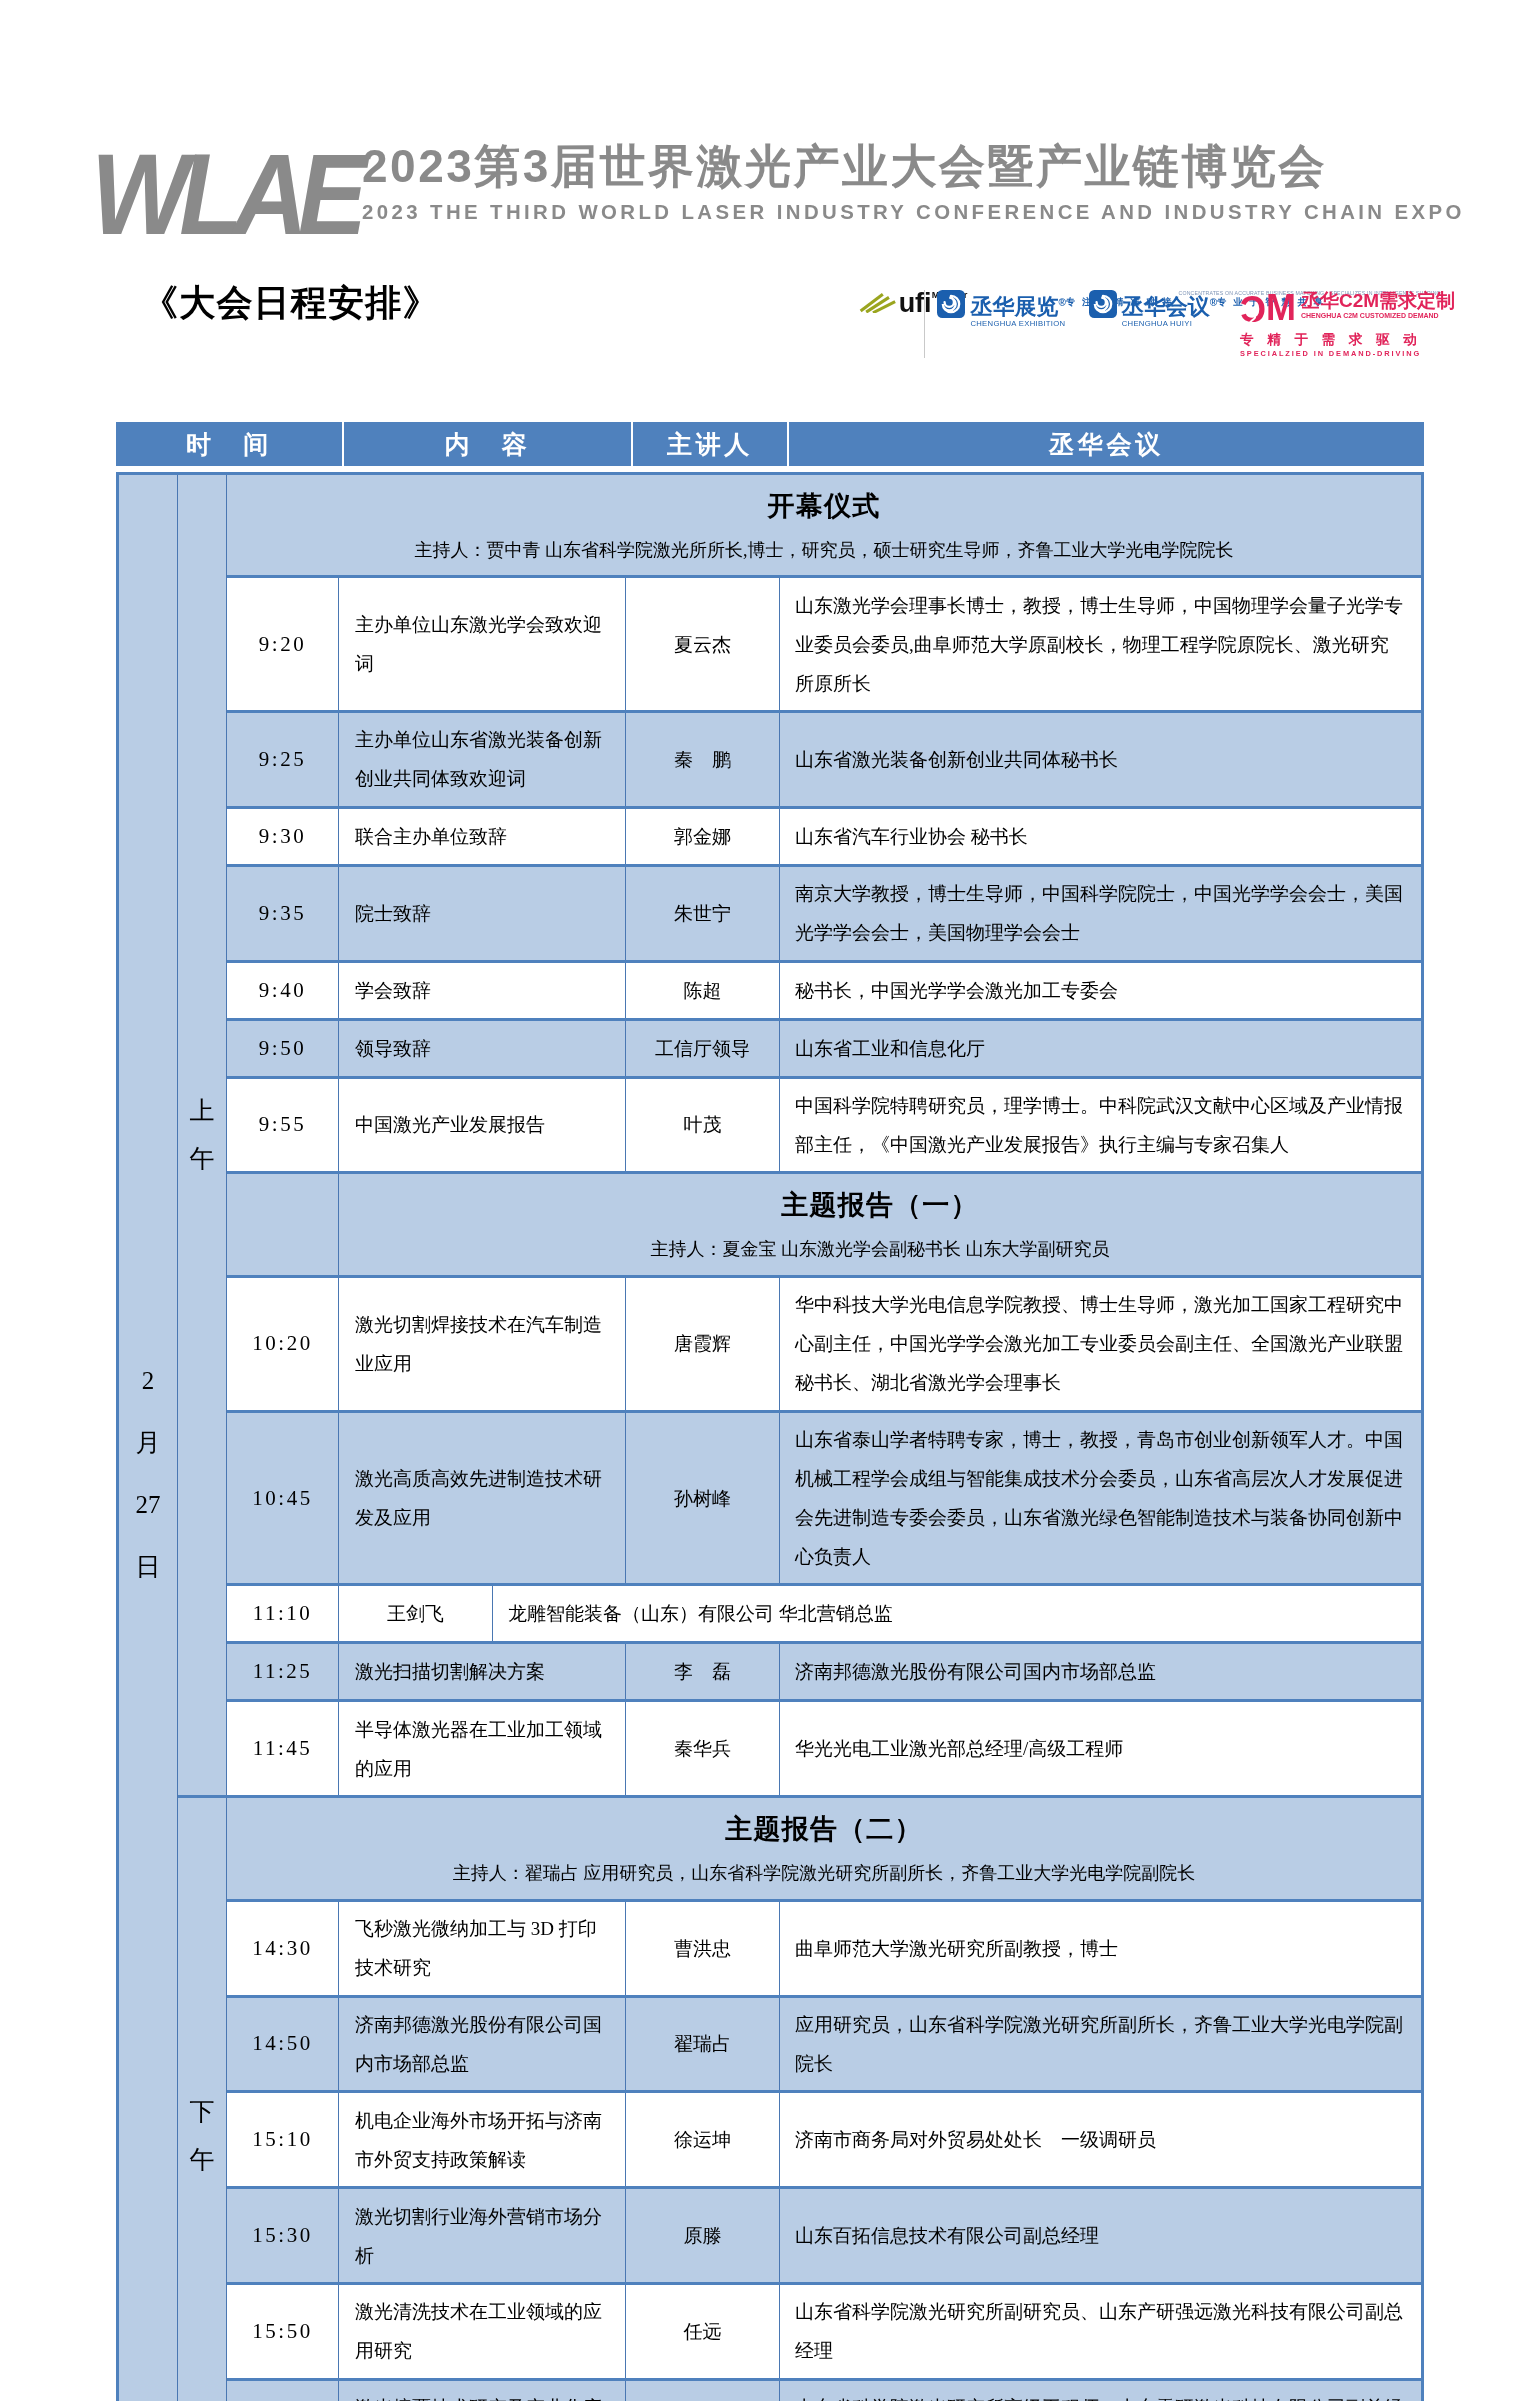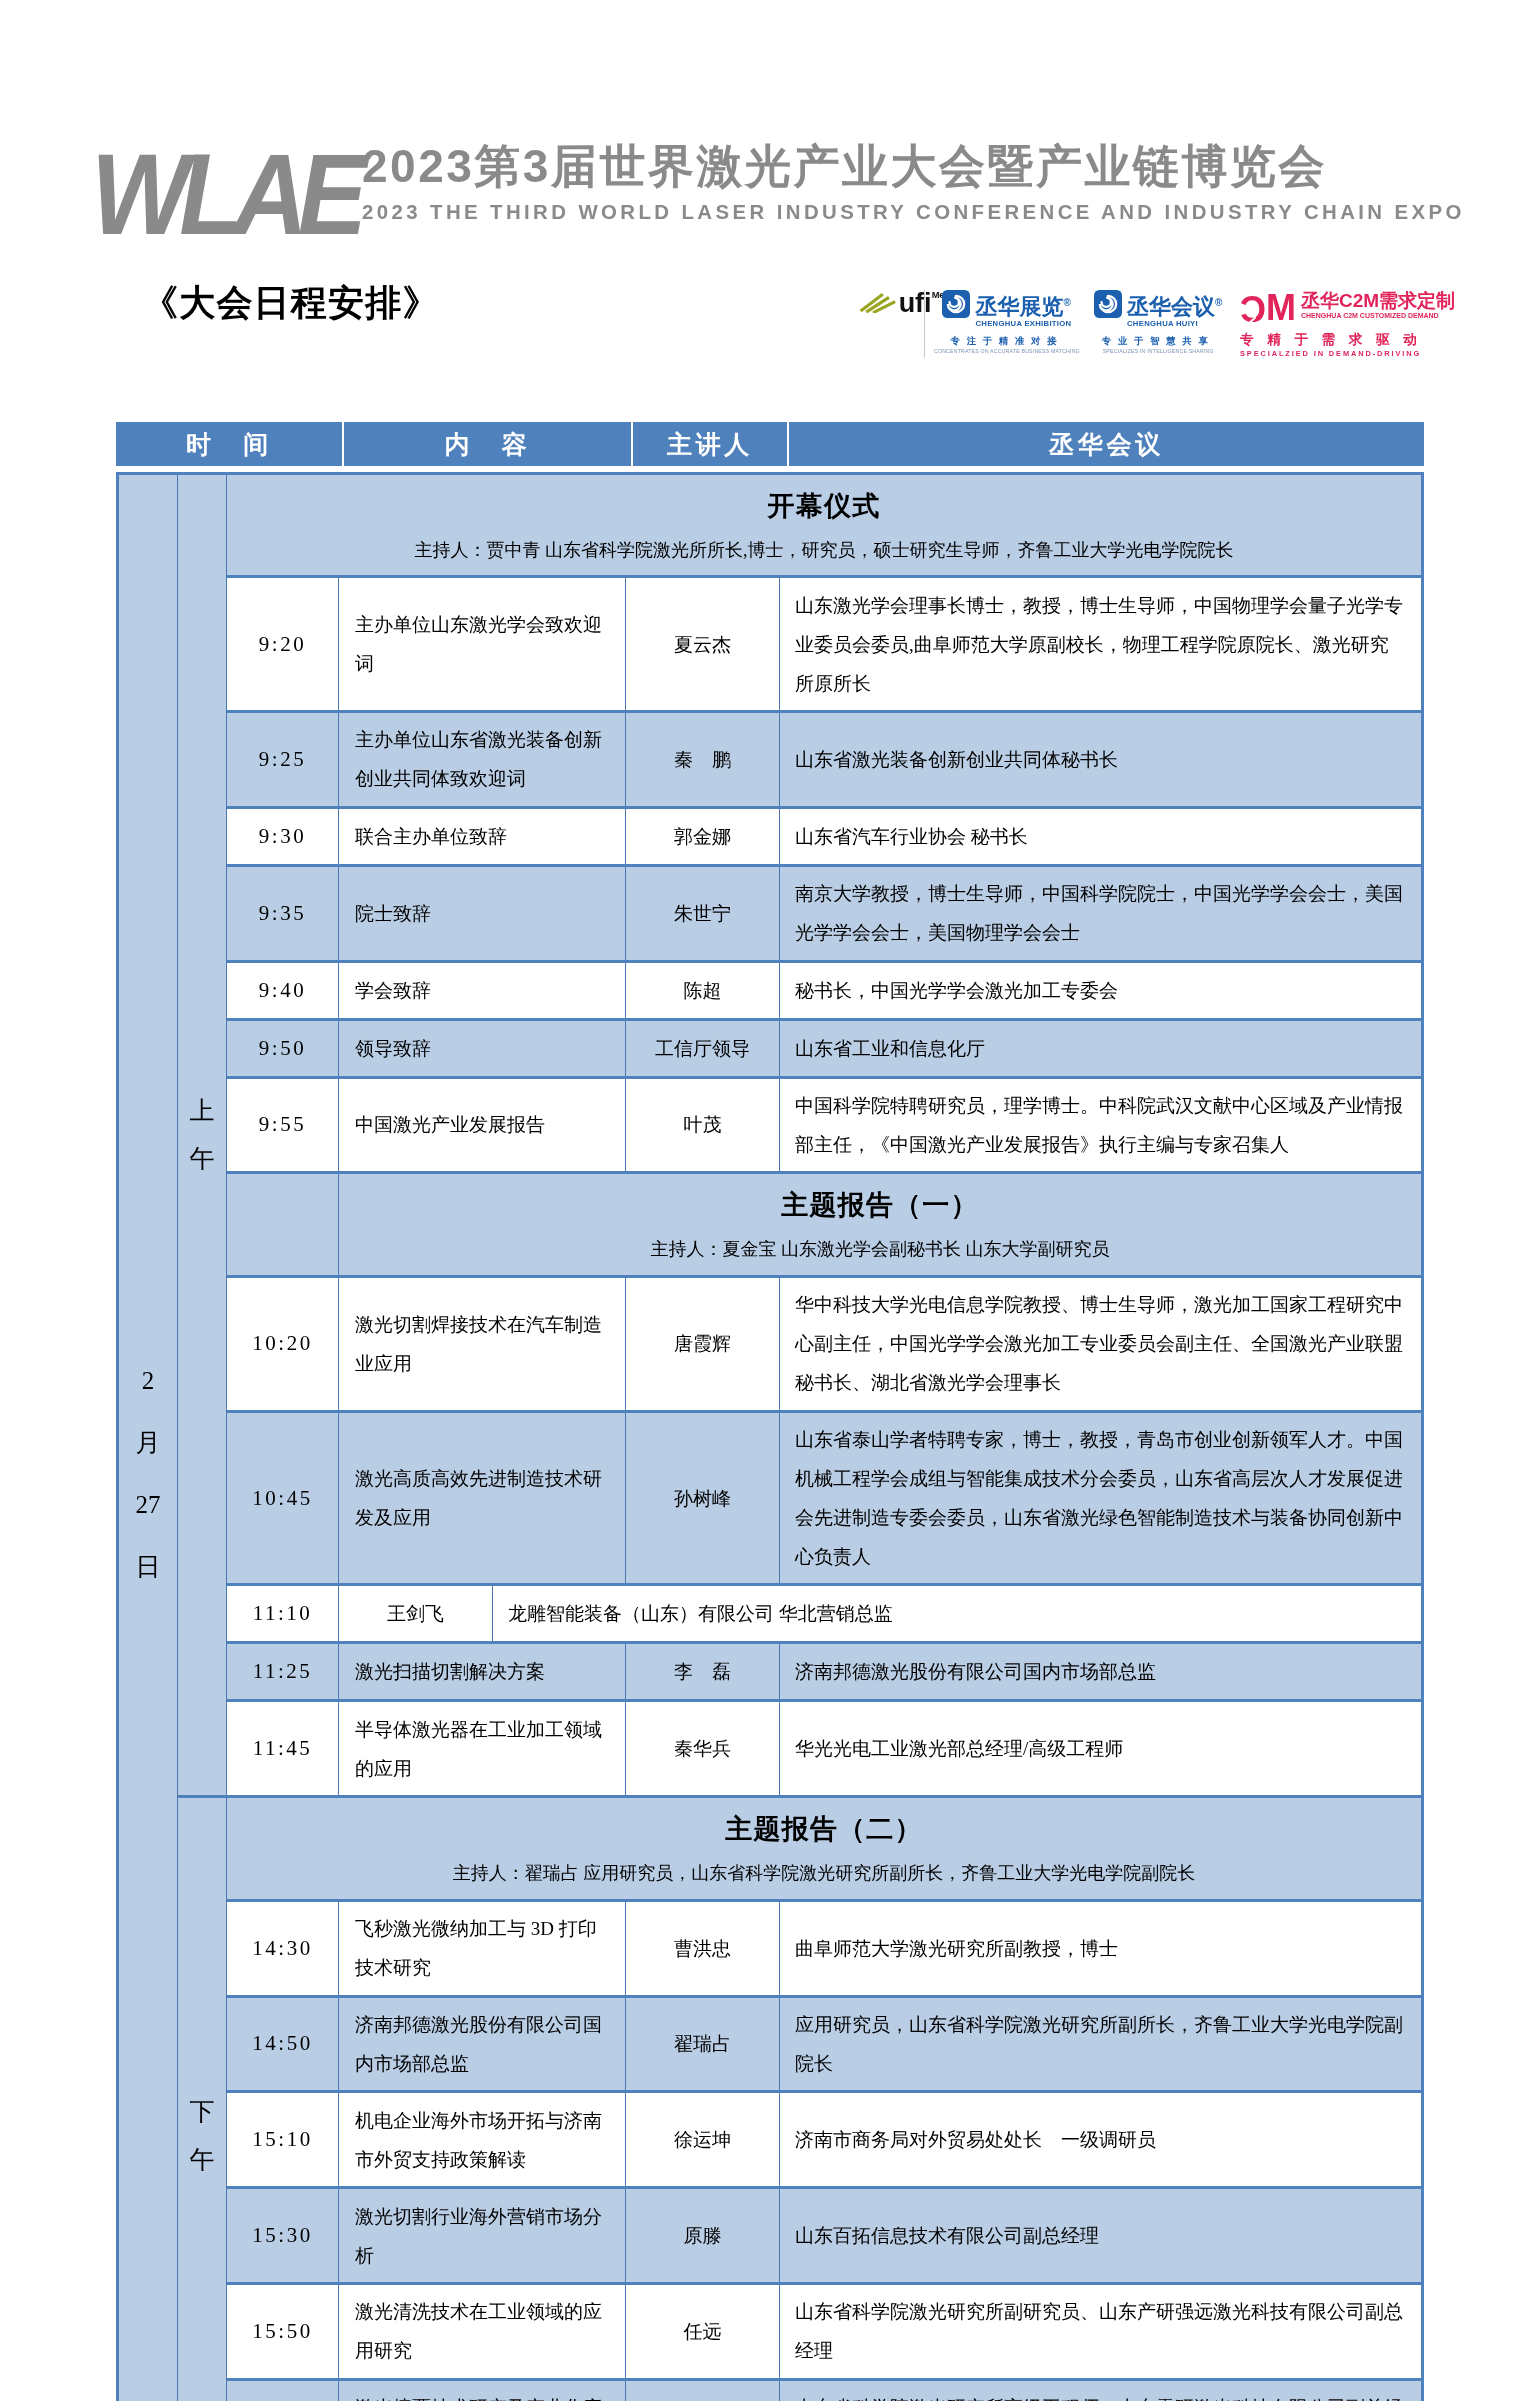--- a/index.html
+++ b/index.html
@@ -46,25 +46,25 @@
   .heading-row{position:absolute;left:142px;top:279px;width:1283px;display:flex;justify-content:space-between;align-items:flex-start;}
   .page-title{
     font-size:36px;font-weight:900;letter-spacing:1.2px;line-height:49px;
     font-family:"Liberation Serif","DejaVu Serif",serif;color:#000;
   }
   .partners{display:flex;align-items:flex-start;gap:12.3px;margin-top:11px;}
   .ufi{display:flex;align-items:flex-start;width:54px;}
   .ufi-text{font-family:"Liberation Sans",sans-serif;font-weight:700;font-size:27px;line-height:27px;color:#111;}
   .ufi-member{font-family:"Liberation Sans",sans-serif;font-weight:700;font-size:9.3px;color:#111;}
   .partner-divider{width:1.2px;height:68px;background:#c9c9c9;}
-  .chlogo{display:flex;flex-direction:column;width:139px;align-items:center;}
+  .chlogo{display:flex;flex-direction:row;width:139px;}
   .chrow{display:flex;align-items:flex-start;gap:5px;}
   .chtext .cn{font-family:"Liberation Sans",sans-serif;font-weight:900;font-size:22px;line-height:25px;color:var(--chenghua-blue);white-space:nowrap;}
   .chtext .cn sup{font-size:10px;}
-  .chtext .en{font-family:"Liberation Sans",sans-serif;font-weight:700;font-size:7.7px;letter-spacing:0.3px;color:var(--chenghua-blue);white-space:nowrap;}
+  .chtext .en{font-family:"Liberation Sans",sans-serif;font-weight:400;font-size:7.7px;letter-spacing:0.3px;color:var(--chenghua-blue);white-space:nowrap;}
   .tag-cn{margin-top:6.2px;font-family:"Liberation Sans",sans-serif;font-weight:700;font-size:9.3px;letter-spacing:6.8px;color:var(--chenghua-blue);white-space:nowrap;}
   .tag-en{font-family:"Liberation Sans",sans-serif;font-size:5.2px;letter-spacing:0.2px;color:#7d93b5;white-space:nowrap;}
   .c2m{display:flex;flex-direction:column;width:185px;}
   .c2m-top{display:flex;align-items:flex-start;gap:5px;}
   .c2m-mark{position:relative;font-family:"Liberation Sans",sans-serif;font-weight:900;color:var(--c2m-red);font-size:36px;line-height:36px;white-space:nowrap;}
   .c2m-c{display:inline-block;transform:rotate(180deg);}
   .c2m-2{position:absolute;left:8.6px;top:11px;font-size:15px;color:#fff;}
   .c2m-texts .cn{font-family:"Liberation Sans",sans-serif;font-weight:900;font-size:19px;line-height:22px;color:var(--c2m-red);white-space:nowrap;}
   .c2m-texts .en{font-family:"Liberation Sans",sans-serif;font-weight:700;font-size:7px;color:var(--c2m-red);white-space:nowrap;}
   .c2m-tag-cn{margin-top:5px;font-family:"Liberation Sans",sans-serif;font-weight:900;font-size:13.6px;letter-spacing:13.6px;color:var(--c2m-red);white-space:nowrap;}

